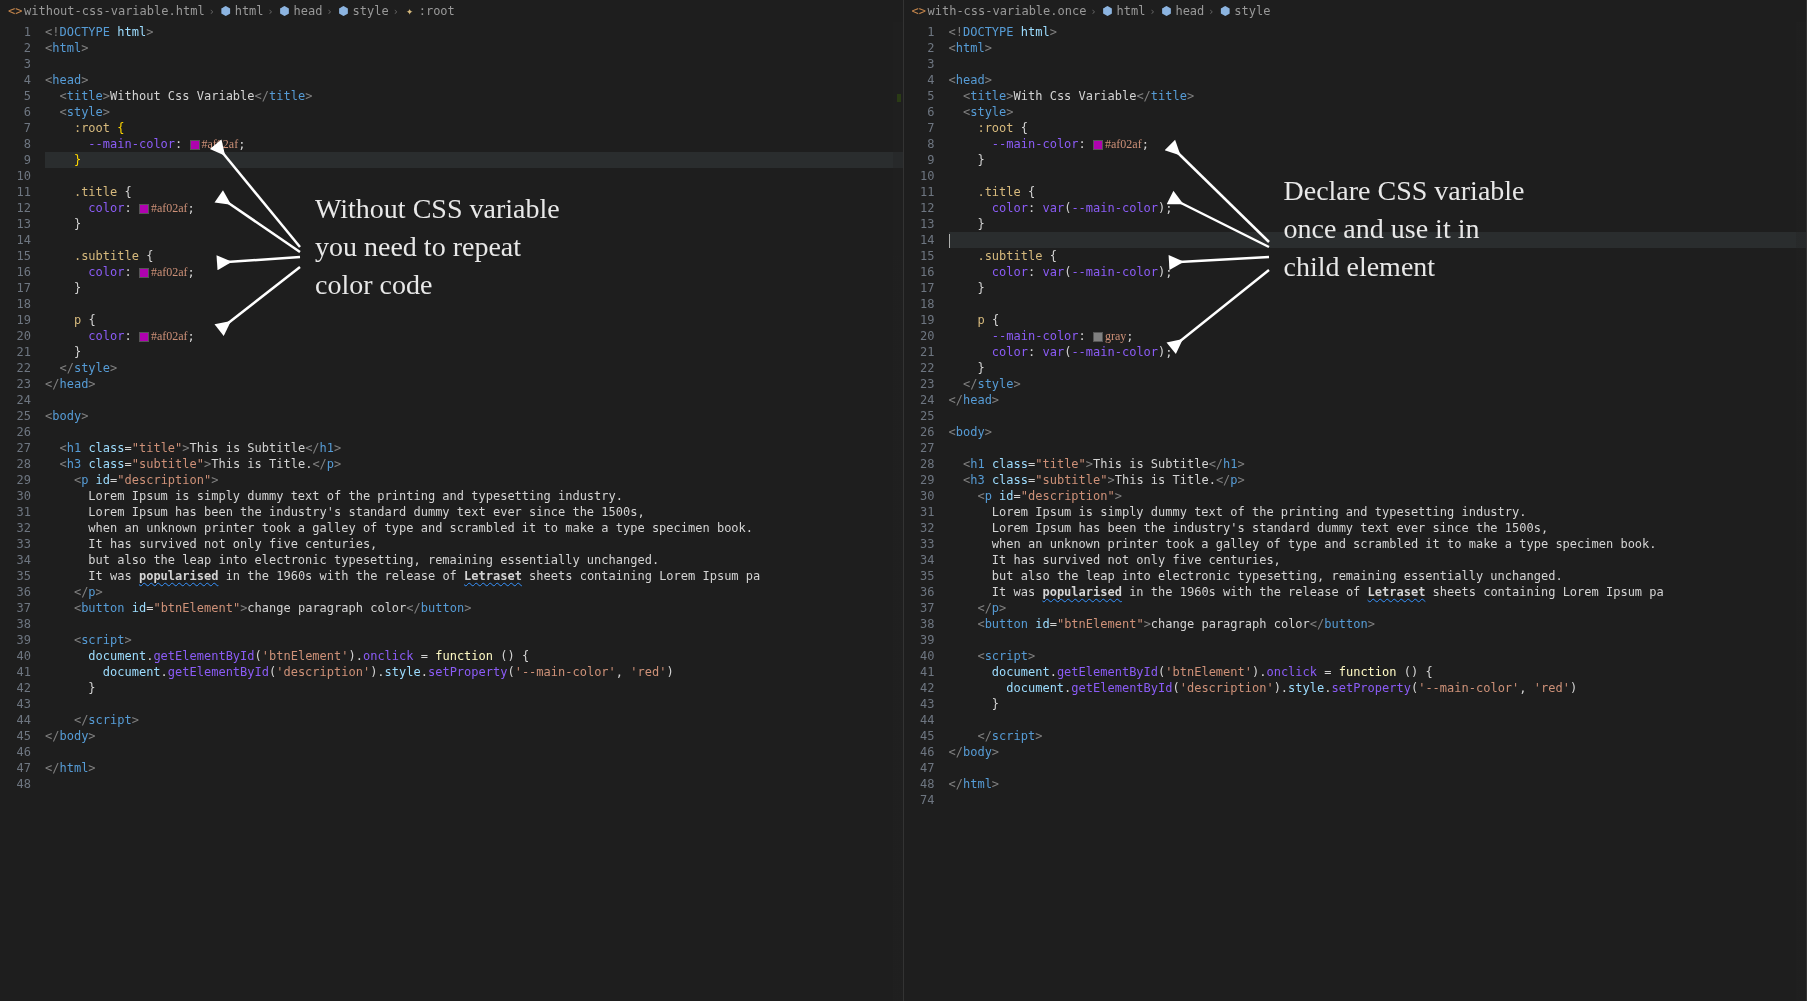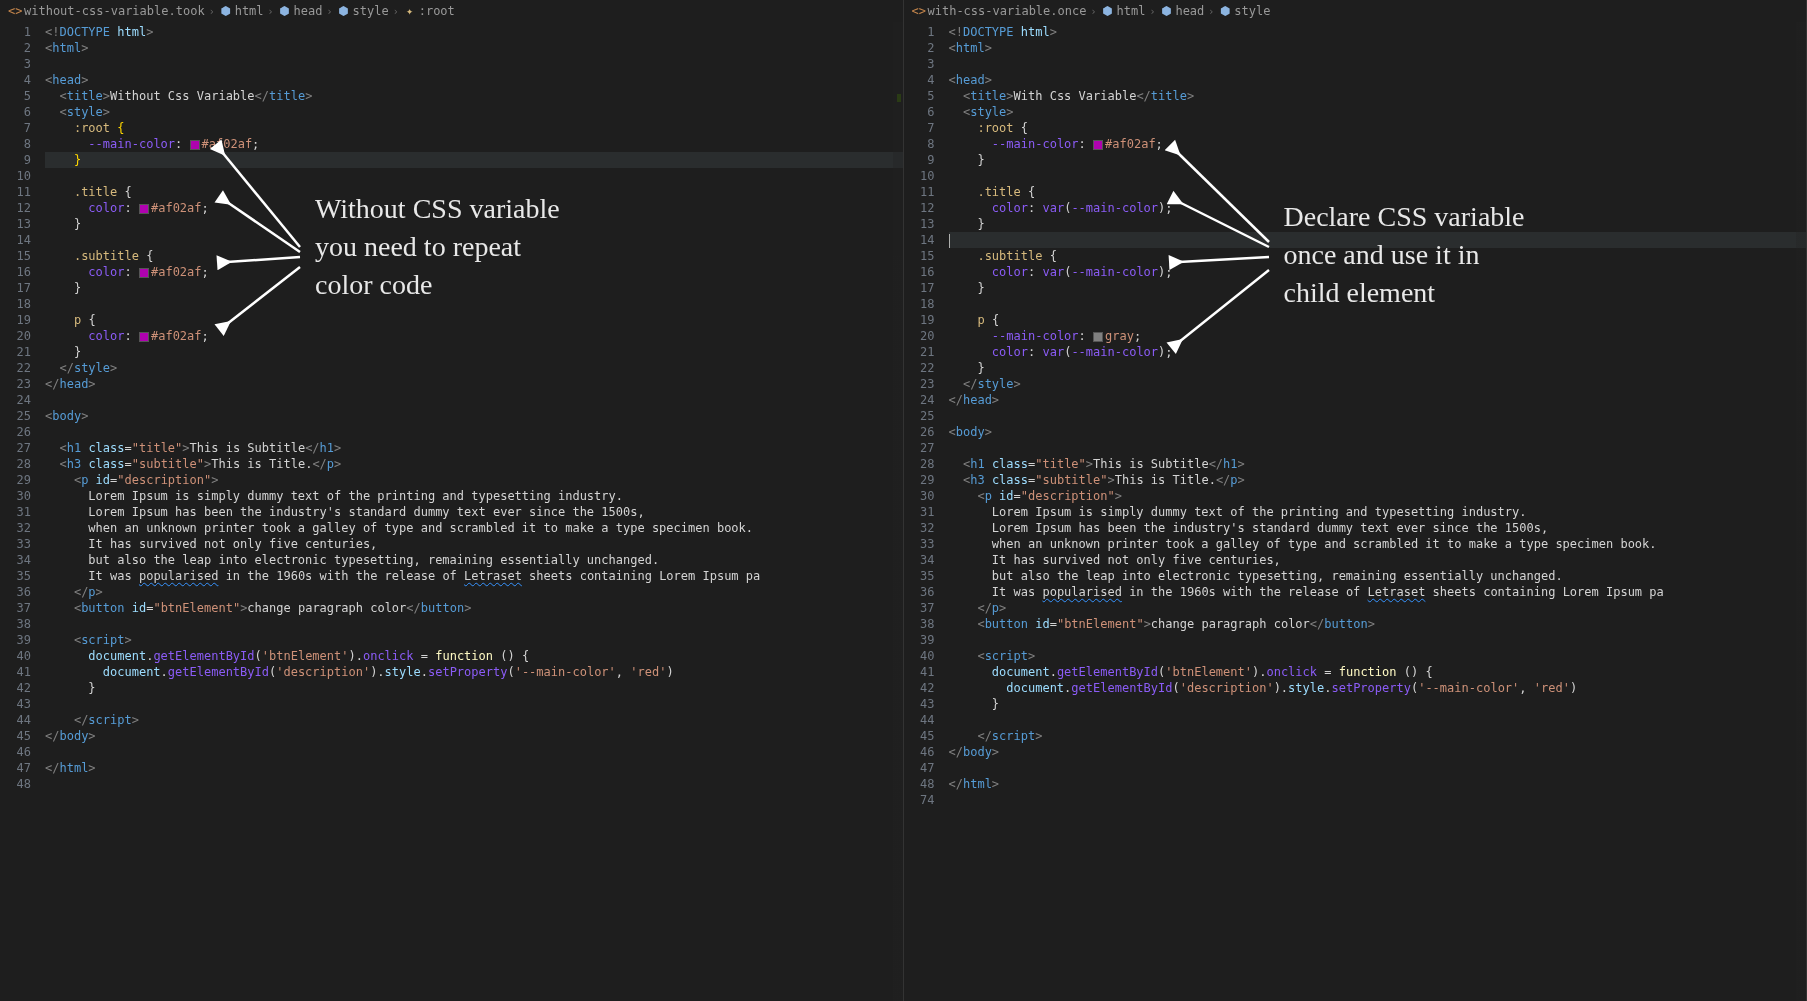--- a/index.html
+++ b/index.html
@@ -66,31 +66,31 @@
     position:relative;
   }
   .code .line{ height:16px; }
   .line.hl { background: #2a2d2e; }
   .tok-tag{ color:#569cd6; }
   .tok-bracket{ color:#808080; }
   .tok-attr{ color:#9cdcfe; }
   .tok-str{ color:#ce9178; }
   .tok-sel{ color:#d7ba7d; }
   .tok-prop{ color:#8b5cf6; }
-  .tok-val{ color:#ce9178; }
+  .tok-val{ color:#ce9178;font-family:Liberation Serif, serif; }
   .tok-punct{ color:#d4d4d4; }
   .tok-brace{ color:#ffd700; }
   .tok-text{ color:#d4d4d4; }
   .tok-kw{ color:#fef9c3; }
   .tok-fn{ color:#8b5cf6; }
   .tok-obj{ color:#9cdcfe;}
   .swatch{ display:inline-block; width:10px; height:10px; border:1px solid #555; vertical-align:middle; margin-right:2px;}
   .sw-magenta{ background:#af02af; }
   .sw-gray{ background:gray; }
-  .tok-squiggle{ text-decoration: underline wavy #3794ff 1px; text-underline-offset:2px;}
+  .tok-squiggle{ text-decoration: underline wavy #3794ff 1px; text-underline-offset:2px;font-weight:bold;}
   .annotation {
     position: absolute;
     color: #e8e8e8;
     font-family: Georgia, 'Times New Roman', serif;
     font-size: 28px;
     line-height: 1.35;
     pointer-events: none;
     z-index: 5;
   }
   .arrows {
@@ -120,21 +120,21 @@
   }
 </style>
 </head>
 <body>
 
 <div class="split">
 
   <div class="pane">
     <div class="breadcrumb">
       <span class="bc-icon bc-file-icon">&lt;&gt;</span>
-      <span>without-css-variable.took</span>
+      <span>without-css-variable.html</span>
       <span class="bc-sep">›</span>
       <span class="bc-icon bc-html-icon">⬢</span>
       <span>html</span>
       <span class="bc-sep">›</span>
       <span class="bc-icon bc-html-icon">⬢</span>
       <span>head</span>
       <span class="bc-sep">›</span>
       <span class="bc-icon bc-style-icon">⬢</span>
       <span>style</span>
       <span class="bc-sep">›</span>
@@ -290,18 +290,18 @@
             <path d="M6,0 L0,3 L6,6 Z" fill="#fff"></path>
           </marker>
         </defs>
       <g stroke="#fff" stroke-width="2.5" fill="none" marker-end="url(#ahR)">
         <line x1="365" y1="220" x2="273" y2="130"></line>
         <line x1="365" y1="225" x2="275" y2="180"></line>
         <line x1="365" y1="235" x2="275" y2="240"></line>
         <line x1="365" y1="248" x2="275" y2="320"></line>
       </g>
     </svg>
-    <div class="annotation" style="left:380px;top:198px;"><span style="white-space:pre-line;">Declare CSS variable
+    <div class="annotation" style="left:380px;top:172px;"><span style="white-space:pre-line;">Declare CSS variable
 once and use it in
 child element</span></div>
   </div>
 
 </div>
 
 </body></html>

